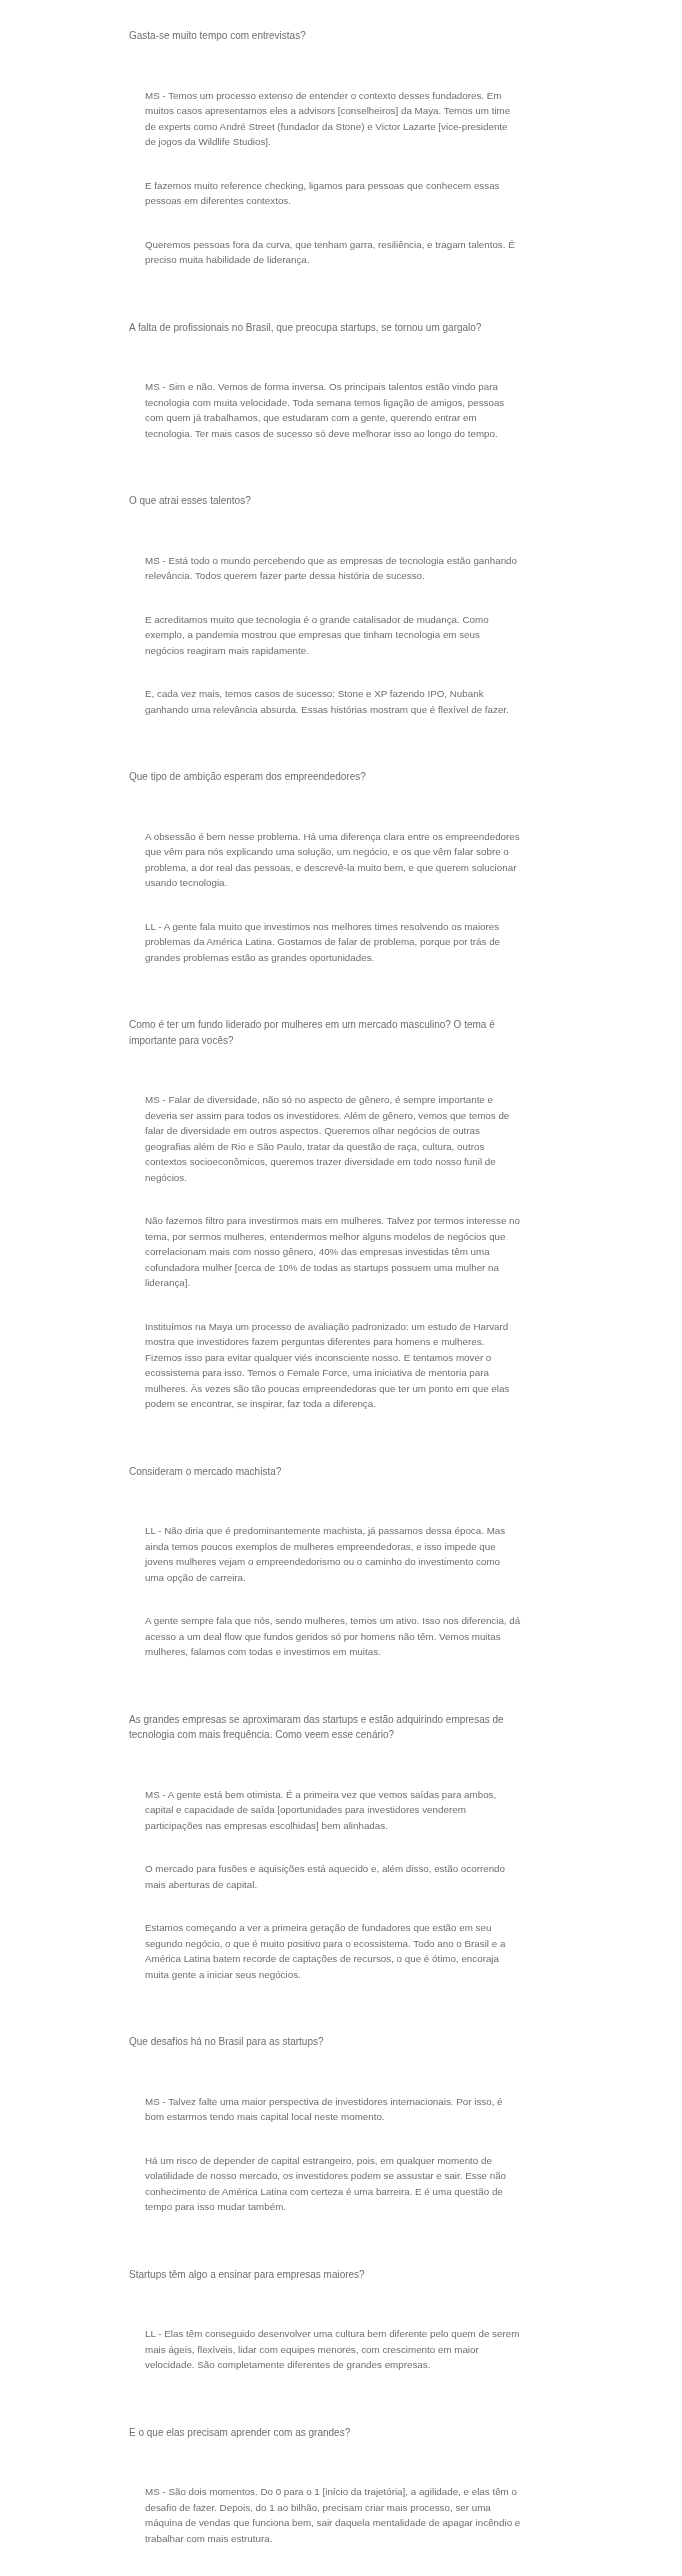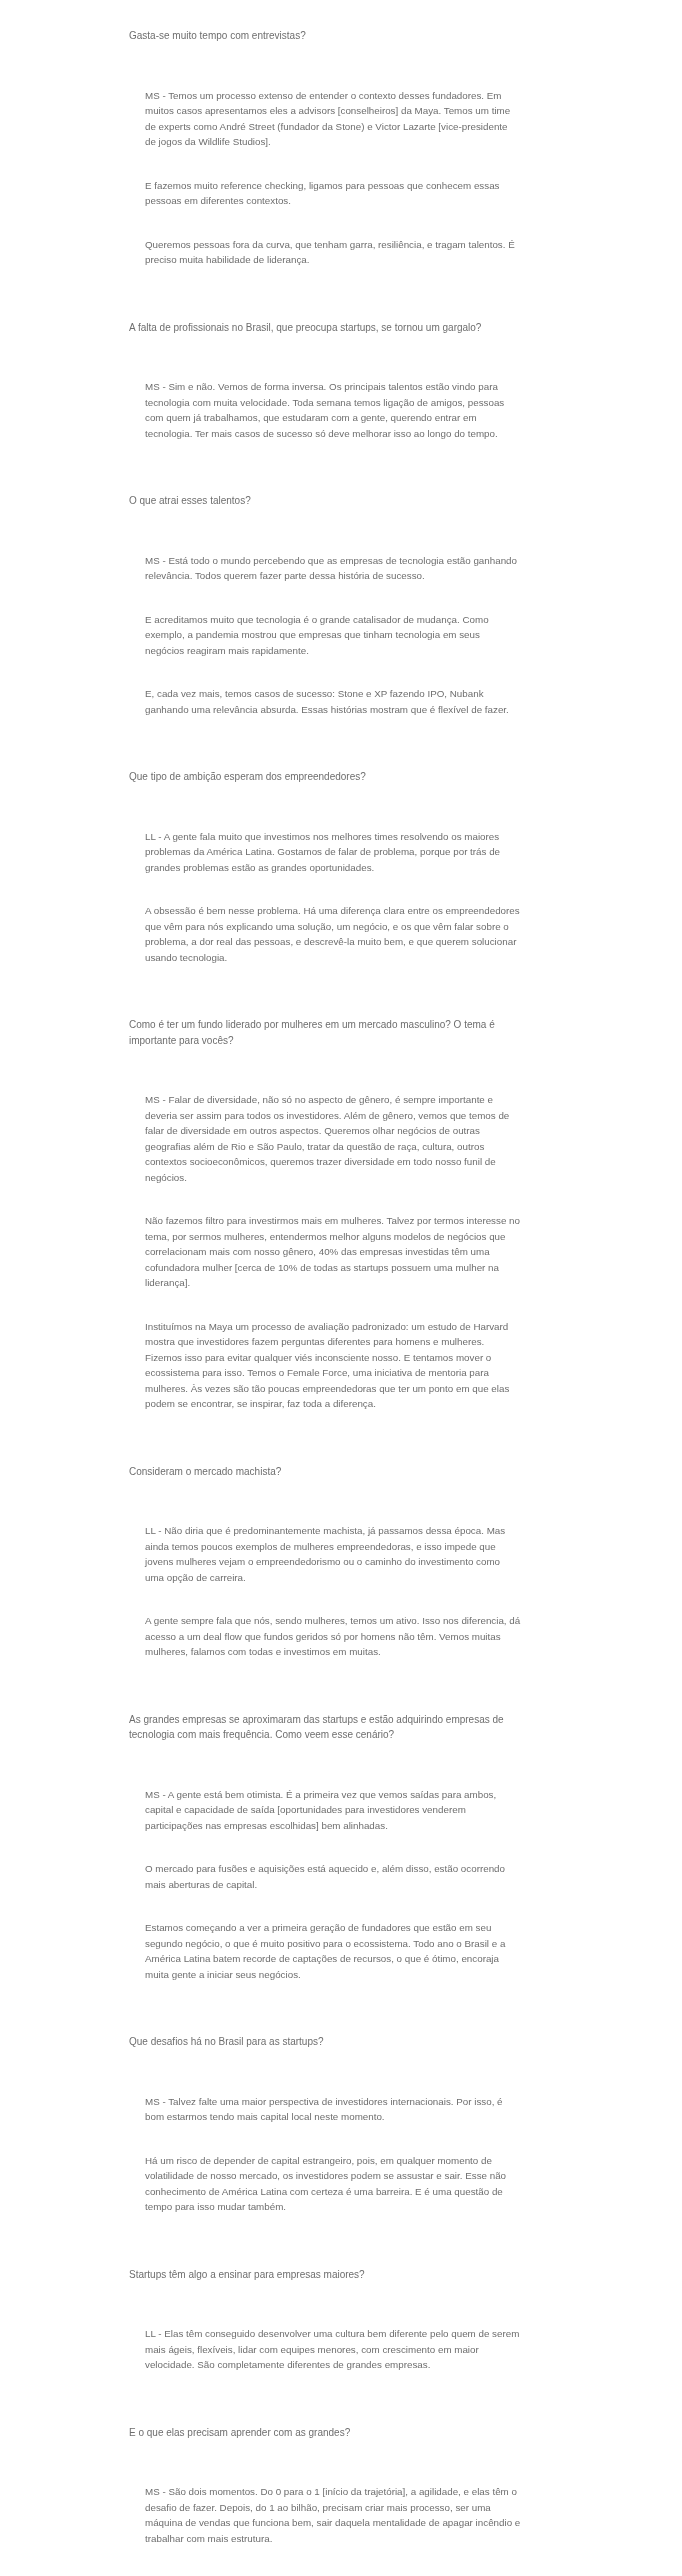--- a/index.html
+++ b/index.html
@@ -48,22 +48,22 @@
 
     <section class="qa">
       <h2 class="question">O que atrai esses talentos?</h2>
       <p class="para">MS - Está todo o mundo percebendo que as empresas de tecnologia estão ganhando relevância. Todos querem fazer parte dessa história de sucesso.</p>
       <p class="para">E acreditamos muito que tecnologia é o grande catalisador de mudança. Como exemplo, a pandemia mostrou que empresas que tinham tecnologia em seus negócios reagiram mais rapidamente.</p>
       <p class="para">E, cada vez mais, temos casos de sucesso: Stone e XP fazendo IPO, Nubank ganhando uma relevância absurda. Essas histórias mostram que é flexível de fazer.</p>
     </section>
 
     <section class="qa">
       <h2 class="question">Que tipo de ambição esperam dos empreendedores?</h2>
+      <p class="para">A obsessão é bem nesse problema. Há uma diferença clara entre os empreendedores que vêm para nós explicando uma solução, um negócio, e os que vêm falar sobre o problema, a dor real das pessoas, e descrevê-la muito bem, e que querem solucionar usando tecnologia.</p>
       <p class="para">LL - A gente fala muito que investimos nos melhores times resolvendo os maiores problemas da América Latina. Gostamos de falar de problema, porque por trás de grandes problemas estão as grandes oportunidades.</p>
-      <p class="para">A obsessão é bem nesse problema. Há uma diferença clara entre os empreendedores que vêm para nós explicando uma solução, um negócio, e os que vêm falar sobre o problema, a dor real das pessoas, e descrevê-la muito bem, e que querem solucionar usando tecnologia.</p>
     </section>
 
     <section class="qa">
       <h2 class="question">Como é ter um fundo liderado por mulheres em um mercado masculino? O tema é importante para vocês?</h2>
       <p class="para">MS - Falar de diversidade, não só no aspecto de gênero, é sempre importante e deveria ser assim para todos os investidores. Além de gênero, vemos que temos de falar de diversidade em outros aspectos. Queremos olhar negócios de outras geografias além de Rio e São Paulo, tratar da questão de raça, cultura, outros contextos socioeconômicos, queremos trazer diversidade em todo nosso funil de negócios.</p>
       <p class="para">Não fazemos filtro para investirmos mais em mulheres. Talvez por termos interesse no tema, por sermos mulheres, entendermos melhor alguns modelos de negócios que correlacionam mais com nosso gênero, 40% das empresas investidas têm uma cofundadora mulher [cerca de 10% de todas as startups possuem uma mulher na liderança].</p>
       <p class="para">Instituímos na Maya um processo de avaliação padronizado: um estudo de Harvard mostra que investidores fazem perguntas diferentes para homens e mulheres. Fizemos isso para evitar qualquer viés inconsciente nosso. E tentamos mover o ecossistema para isso. Temos o Female Force, uma iniciativa de mentoria para mulheres. Às vezes são tão poucas empreendedoras que ter um ponto em que elas podem se encontrar, se inspirar, faz toda a diferença.</p>
     </section>
 
     <section class="qa">

